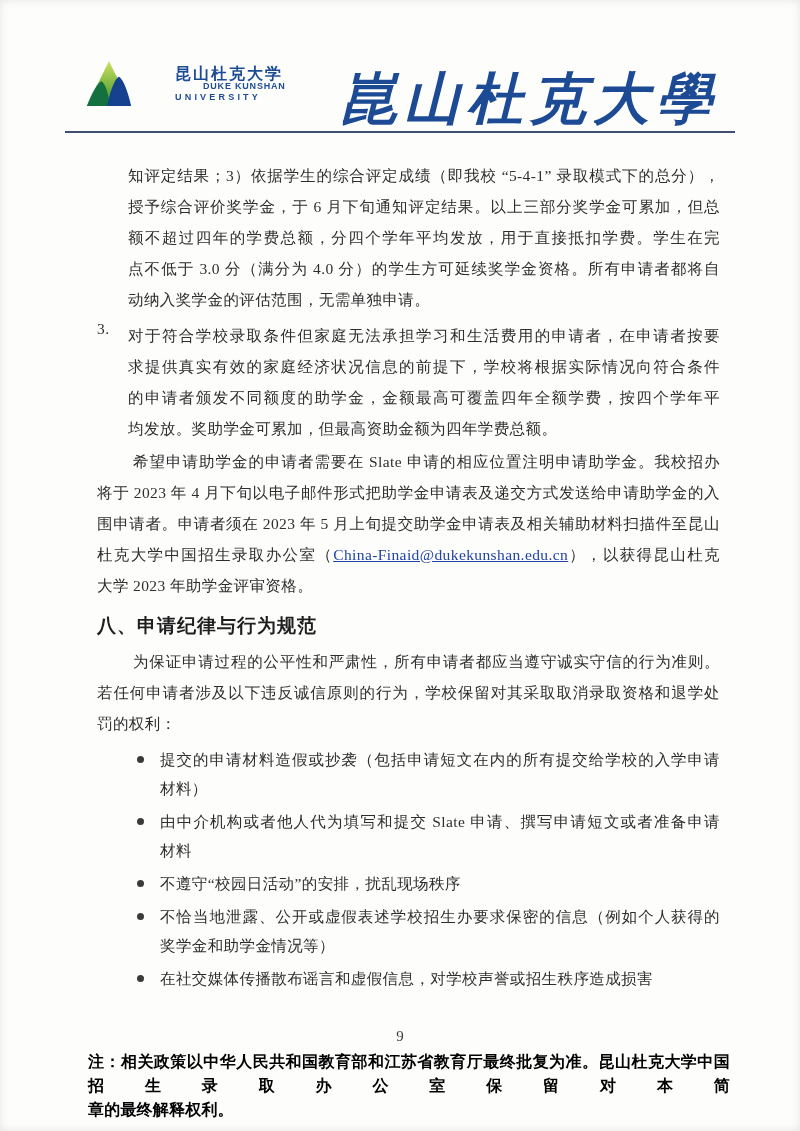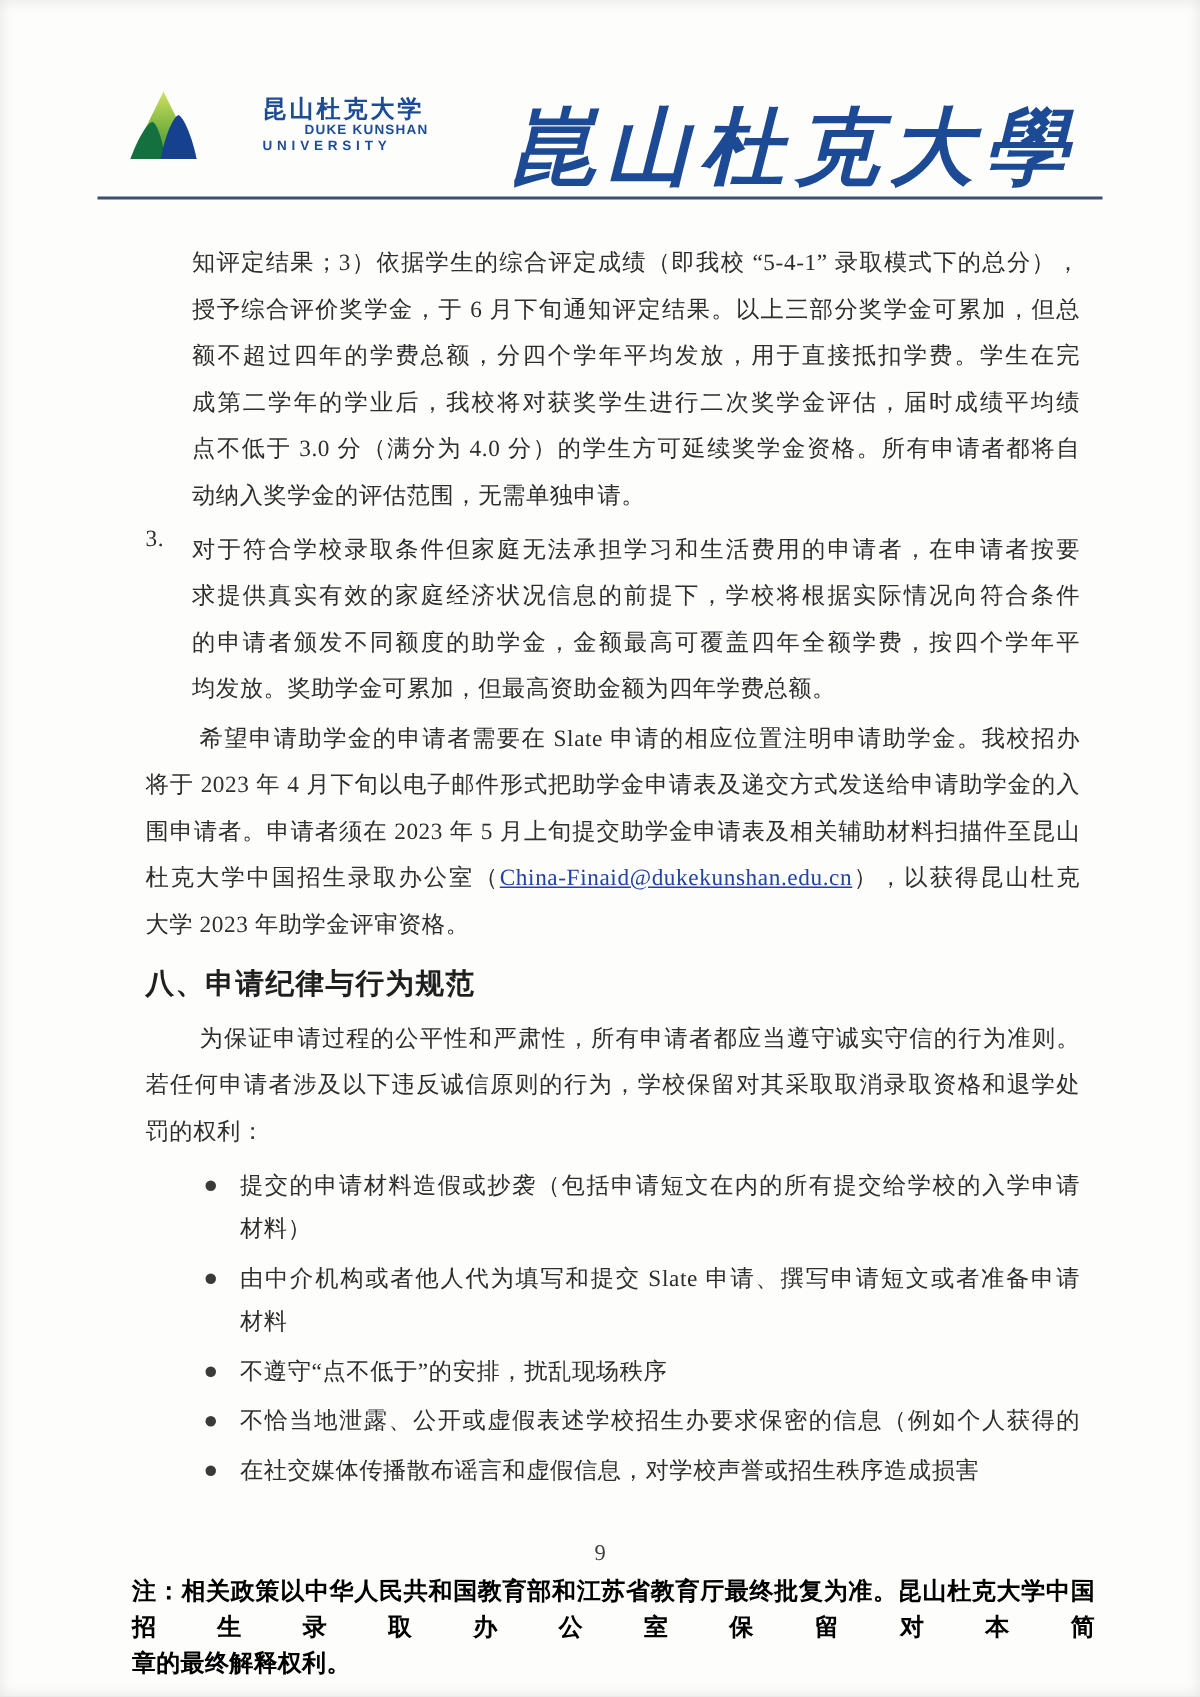--- a/index.html
+++ b/index.html
@@ -81,21 +81,20 @@
     <div class="callig">崑山杜克大學</div>
     <div class="rule"></div>
   </div>
 
   <div class="content">
 
     <div class="hang">
       <div class="ln j">知评定结果；3）依据学生的综合评定成绩（即我校 “5-4-1” 录取模式下的总分），</div>
       <div class="ln j">授予综合评价奖学金，于 6 月下旬通知评定结果。以上三部分奖学金可累加，但总</div>
       <div class="ln j">额不超过四年的学费总额，分四个学年平均发放，用于直接抵扣学费。学生在完</div>
-      <div class="ln j">成第二学年的学业后，我校将对获奖学生进行二次奖学金评估，届时成绩平均绩</div>
       <div class="ln j">点不低于 3.0 分（满分为 4.0 分）的学生方可延续奖学金资格。所有申请者都将自</div>
       <div class="ln">动纳入奖学金的评估范围，无需单独申请。</div>
     </div>
 
     <div class="hang m-item3">
       <span class="item-no">3.</span>
       <div class="ln j">对于符合学校录取条件但家庭无法承担学习和生活费用的申请者，在申请者按要</div>
       <div class="ln j">求提供真实有效的家庭经济状况信息的前提下，学校将根据实际情况向符合条件</div>
       <div class="ln j">的申请者颁发不同额度的助学金，金额最高可覆盖四年全额学费，按四个学年平</div>
       <div class="ln">均发放。奖助学金可累加，但最高资助金额为四年学费总额。</div>
@@ -136,29 +135,30 @@
         <div class="b-lines">
           <div class="ln j">由中介机构或者他人代为填写和提交 Slate 申请、撰写申请短文或者准备申请</div>
           <div class="ln">材料</div>
         </div>
       </li>
       <li class="bullet-item">
         <span class="dot-col">
             <span class="dot"></span>
           </span>
         <div class="b-lines">
-          <div class="ln">不遵守“点不低于”的安排，扰乱现场秩序</div>
+          <div class="ln">不遵守“校园日活动”的安排，扰乱现场秩序</div>
         </div>
       </li>
       <li class="bullet-item">
         <span class="dot-col">
             <span class="dot"></span>
           </span>
         <div class="b-lines">
           <div class="ln j">不恰当地泄露、公开或虚假表述学校招生办要求保密的信息（例如个人获得的</div>
+          <div class="ln">奖学金和助学金情况等）</div>
         </div>
       </li>
       <li class="bullet-item">
         <span class="dot-col">
             <span class="dot"></span>
           </span>
         <div class="b-lines">
           <div class="ln">在社交媒体传播散布谣言和虚假信息，对学校声誉或招生秩序造成损害</div>
         </div>
       </li>

